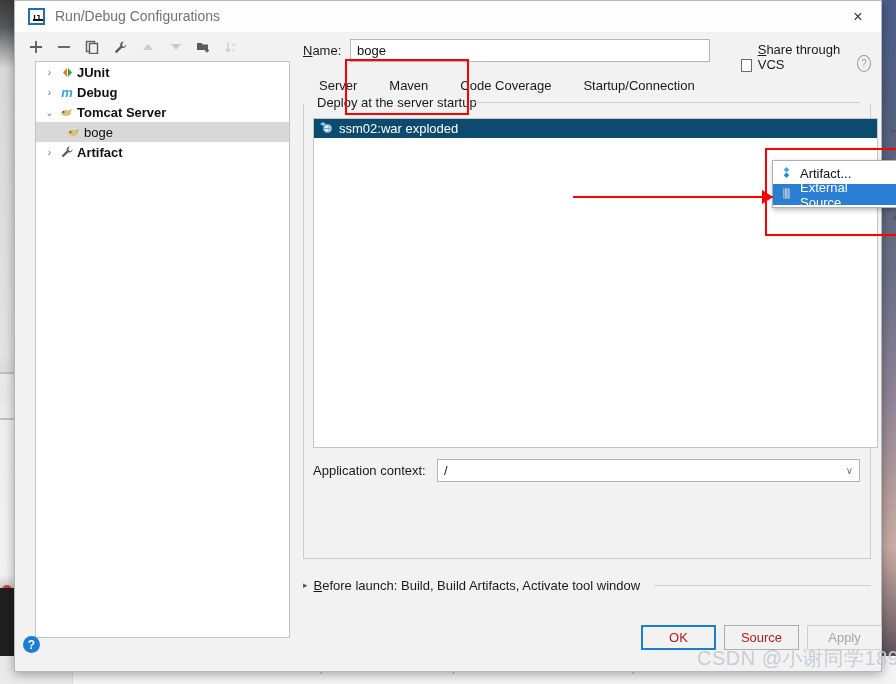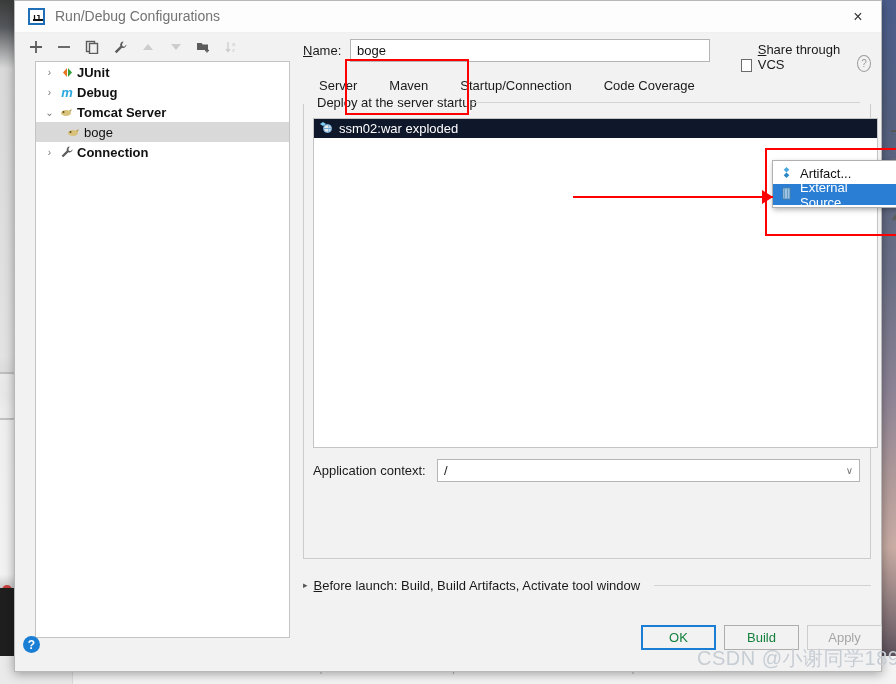--- a/index.html
+++ b/index.html
@@ -79,42 +79,42 @@
   .tab.active::after{content:"";position:absolute;left:8px;right:8px;bottom:0;height:3px;background:#2a7fd4;}
 
   .tabbody{position:absolute;left:0;top:70px;right:0;height:455px;border:1px solid #cccccc;
     border-top:none;background:#f2f2f2;box-sizing:border-box;}
 
   .grouplbl{position:absolute;left:9px;top:-9px;background:#f2f2f2;padding:0 4px;font-size:13px;}
   .groupline{position:absolute;left:168px;right:10px;top:-2px;height:1px;background:#d2d2d2;}
 
   .listbox{position:absolute;left:9px;top:14px;width:565px;height:330px;background:#fff;
     border:1px solid #c4c4c4;box-sizing:border-box;}
-  .listrow{height:19px;display:flex;align-items:center;gap:6px;padding-left:5px;background:#0f172a;color:#fff;
+  .listrow{height:19px;display:flex;align-items:center;gap:6px;padding-left:5px;background:#0c4a6e;color:#fff;
     font-size:13px;}
 
   .sidebtns{position:absolute;left:578px;top:13px;width:30px;}
   .sbtn{width:30px;height:28px;display:flex;align-items:center;justify-content:center;color:#555;}
   .sbtn.dim{opacity:.35;}
 
   .appctx{position:absolute;left:9px;top:355px;right:10px;height:24px;text-decoration:underline;}
   .appctx .lbl{position:absolute;left:0;top:4px;font-size:13px;}
   .appctx .combo{position:absolute;left:124px;right:0;top:0;height:23px;background:#fff;border:1px solid #b5b5b5;
     box-sizing:border-box;display:flex;align-items:center;padding:0 6px;font-size:13px;}
   .appctx .combo .chev{margin-left:auto;color:#777;font-size:10px;}
 
   .beforelaunch{position:absolute;left:0;top:541px;right:0;height:20px;display:flex;align-items:center;gap:6px;font-size:13px;}
   .beforelaunch .arrow{color:#555;font-size:9px;}
   .beforelaunch .line{flex:1;height:1px;background:#d2d2d2;margin-left:8px;}
 
   
   .bottombar{position:absolute;left:0;right:0;bottom:0;height:54px;}
   .btn{position:absolute;top:8px;height:25px;width:75px;border:1px solid #adadad;background:#f2f2f2;
     font-size:13px;display:flex;align-items:center;justify-content:center;box-sizing:border-box;
-    font-family:"Liberation Sans",sans-serif;color:#15803d;}
+    font-family:"Liberation Sans",sans-serif;color:#b91c1c;}
   .btn.primary{border:2px solid #1a7fd4;}
   .btn.disabled{color:#a6a6a6;border-color:#cdcdcd;}
   .helpbtn{position:absolute;left:8px;bottom:18px;width:17px;height:17px;border-radius:50%;background:#1a7fd4;
     color:#fff;font-size:12px;display:flex;align-items:center;justify-content:center;font-weight:700;}
 
   
   #popup{position:absolute;left:772px;top:160px;width:130px;background:#fff;border:1px solid #b0b0b0;
     box-shadow:1px 2px 5px rgba(0,0,0,.28);z-index:40;padding:2px 0;}
   #popup .mi{height:21px;display:flex;align-items:center;gap:7px;padding-left:7px;font-size:13px;color:#111;}
   #popup .mi.sel{background:#2a7fd4;color:#fff;}
@@ -246,21 +246,21 @@
       </span>
       <span class="lbl">boge</span>
     </div>
     <div class="trow">
       <span class="tog">›</span>
       <span class="ico">
         <svg width="14" height="14" viewBox="0 0 15 15">
             <path d="M10.5 1.5a3.4 3.4 0 00-3.2 4.5L1.8 11.5l1.7 1.7 5.5-5.5a3.4 3.4 0 004.5-3.2l-2.2 2.2-1.8-.5-.5-1.8z" fill="#5c5c5c"></path>
           </svg>
       </span>
-      <span class="lbl">Connection</span>
+      <span class="lbl">Artifact</span>
     </div>
   </div>
 
   <div class="right">
 
     <div class="namerow">
       <div class="namelbl"><u>N</u><span>ame:</span></div>
       <input class="nameinput" value="boge" style="">
       <div class="vcsbox">
         <span class="cb"></span>
@@ -270,24 +270,24 @@
     </div>
 
     <div class="tabs">
       <div class="tab">
           <span>Server</span>
         </div>
       <div class="tab">
           <span>Maven</span>
         </div>
       <div class="tab">
+          <span>Code Coverage</span>
+        </div>
+      <div class="tab">
           <span>Startup/Connection</span>
-        </div>
-      <div class="tab">
-          <span>Code Coverage</span>
         </div>
     </div>
 
     <div class="tabbody">
       <div class="grouplbl">Deploy at the server startup</div>
       <div class="groupline"></div>
 
       <div class="listbox">
         <div class="listrow">
           <span>
@@ -336,21 +336,21 @@
     <div class="beforelaunch">
       <span class="arrow">▸</span>
       <span><u>B</u>efore launch: Build, Build Artifacts, Activate tool window</span>
       <span class="line"></span>
     </div>
   </div>
 
   <div class="bottombar">
     <div class="helpbtn">?</div>
     <div class="btn primary" style="left:626px;">OK</div>
-    <div class="btn" style="left:709px;">Build</div>
+    <div class="btn" style="left:709px;">Source</div>
     <div class="btn disabled" style="left:792px;">Apply</div>
   </div>
 </div>
 
 <div id="popup">
   <div class="mi">
     <span>
       <svg width="13" height="13" viewBox="0 0 13 13">
           <path d="M6.5 1l2.8 2.8L6.5 6.6 3.7 3.8z" fill="#4aa8e0"></path>
           <path d="M6.5 6.4l2.8 2.8L6.5 12 3.7 9.2z" fill="#2a86c4"></path>

